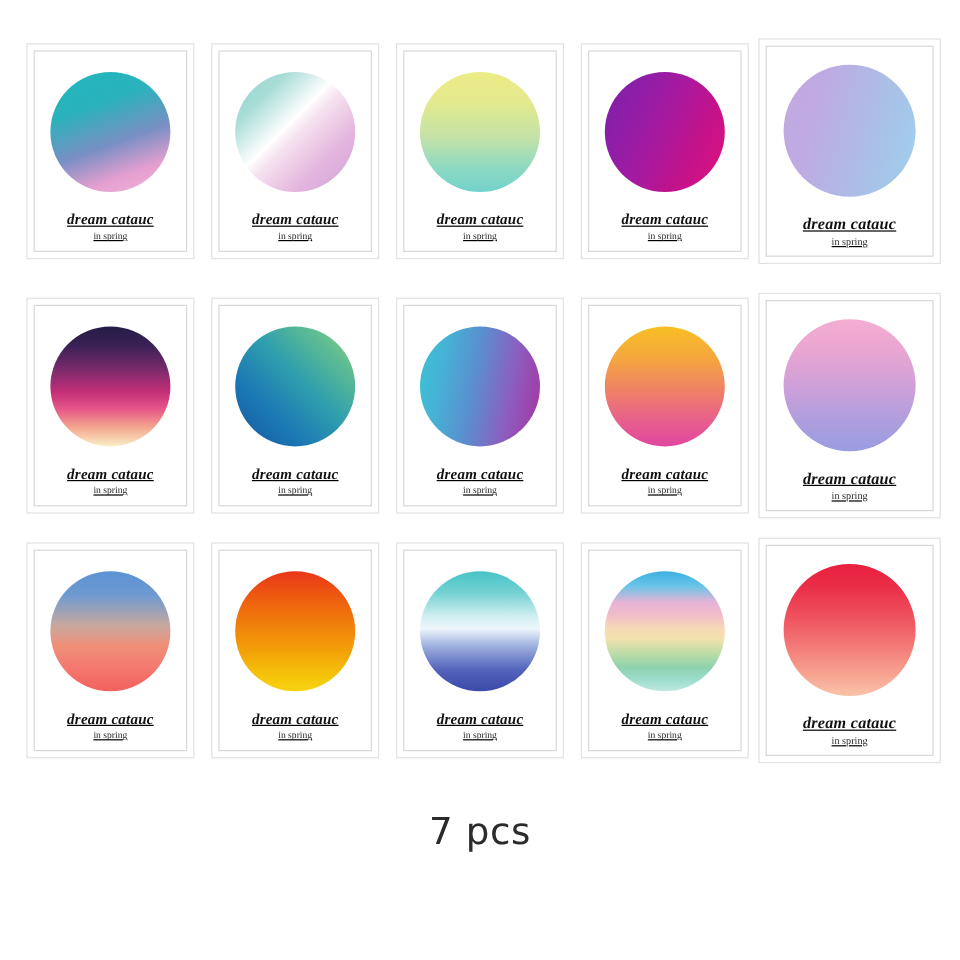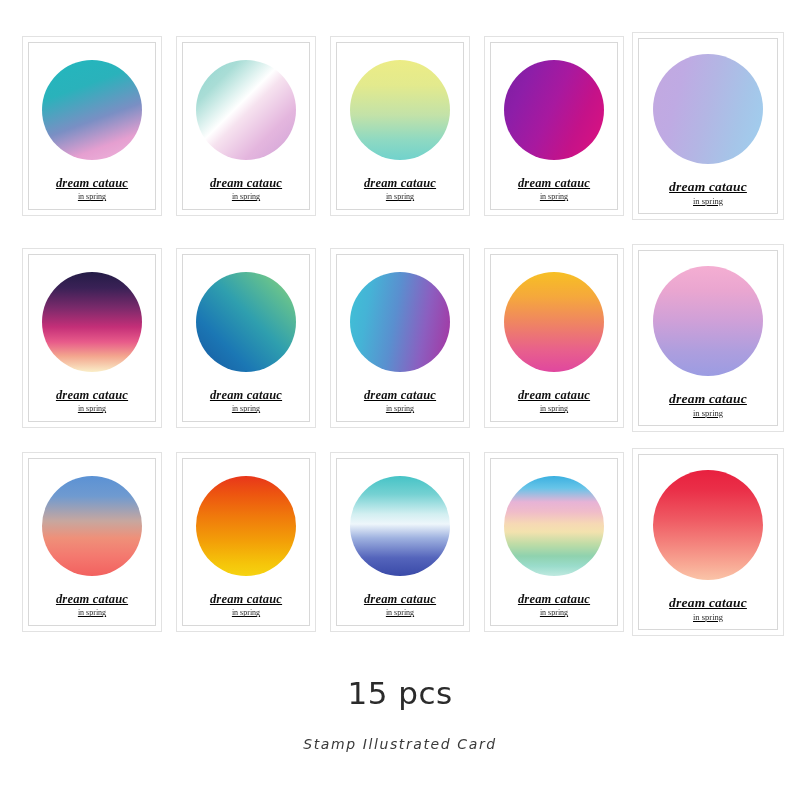--- a/index.html
+++ b/index.html
@@ -294,15 +294,14 @@
         </div>
         <div class="caption">
           <div class="caption-title">dream catauc</div>
           <div class="caption-sub">in spring</div>
         </div>
       </div>
     </div>
   </div>
 
 <div id="footer">
-  <div id="qty">15 pcs</div>
-  <div id="subtitle">Stamp Illustrated Card</div>
+  <div id="qty">7 pcs</div>
 </div>
 
 </body></html>

